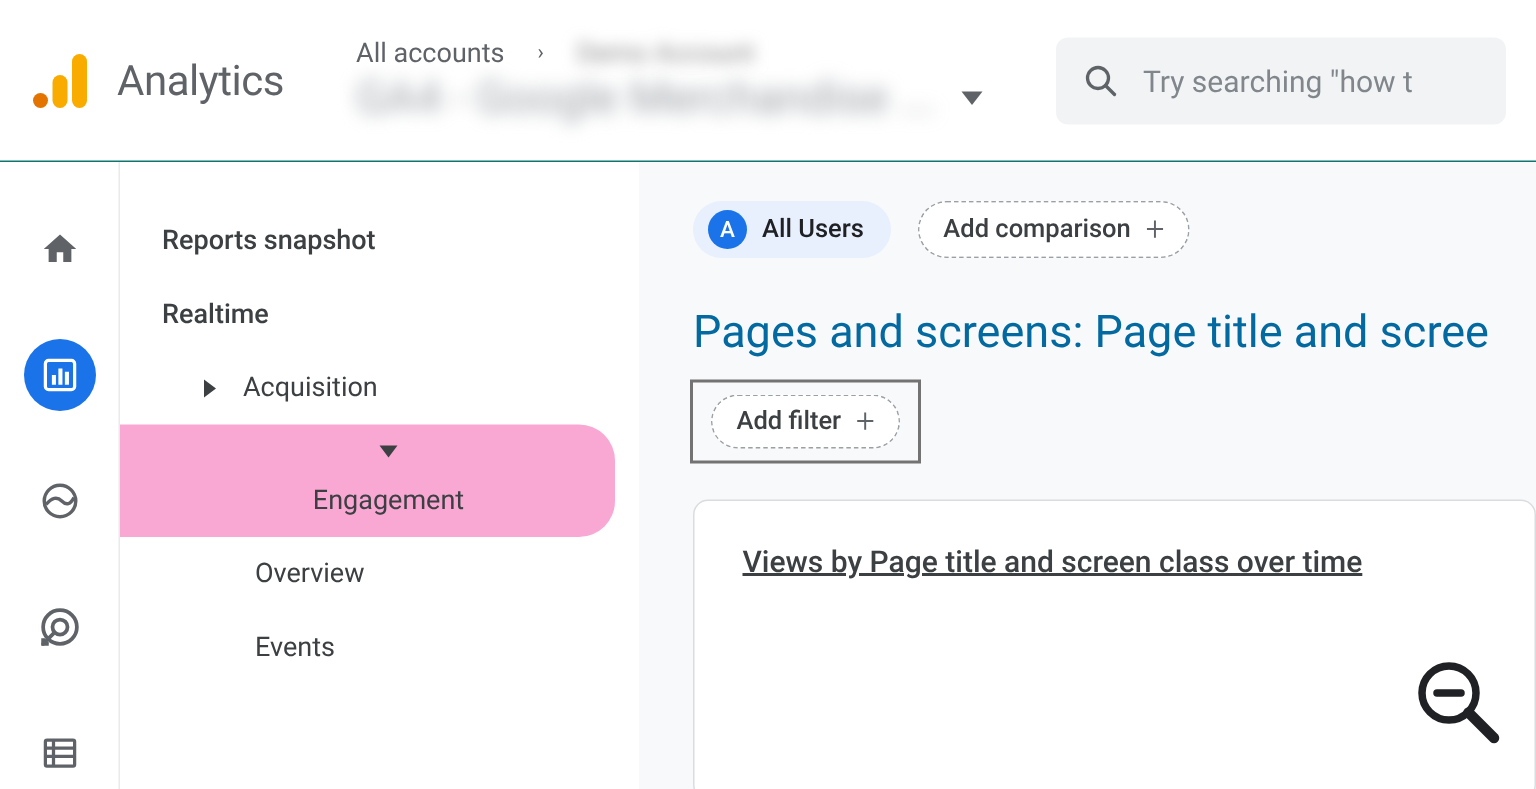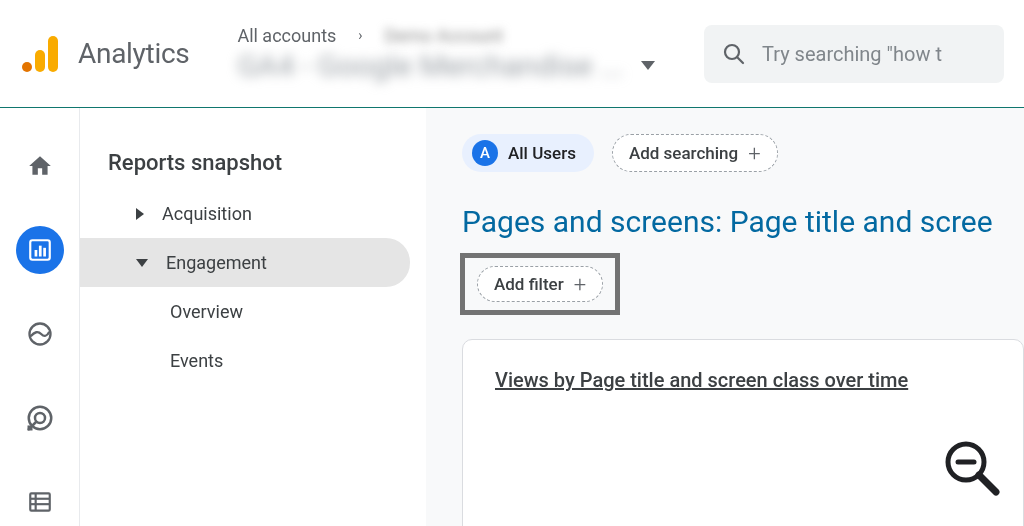--- a/index.html
+++ b/index.html
@@ -111,21 +111,21 @@
       justify-content: center;
     }
     .rail-icon.active { background: #1a73e8; }
     .sidebar {
       width: 346px;
       background: #fff;
       padding-top: 28px;
     }
     .nav-item {
       padding: 14px 28px;
-      font-size: 22px;
+      font-size: 18px;
       color: #3c4043;
       font-weight: 500;
       cursor: pointer;
     }
     .nav-item.section-header {
       color: #5f6368;
       font-weight: 400;
       display: flex;
       justify-content: space-between;
       align-items: center;
@@ -135,23 +135,24 @@
     .nav-item.sub {
       padding-left: 56px;
       font-weight: 400;
       display: flex;
       align-items: center;
       gap: 18px;
       font-size: 18px;
       color: #3c4043;
     }
     .nav-item.sub.selected {
-      background: #e5e5e5;
+      background: #f9a8d4;
       border-radius: 0 24px 24px 0;
       margin-right: 16px;
+      flex-direction: column;
     }
     .nav-item.subsub {
       padding-left: 90px;
       font-weight: 400;
       color: #3c4043;
       font-size: 18px;
     }
     .tri-right {
       width: 0; height: 0;
       border-top: 6px solid transparent;
@@ -221,21 +222,21 @@
       font-weight: 300;
     }
     .page-title {
       font-size: 30px;
       color: #0369a1;
       margin-top: 32px;
       white-space: nowrap;
     }
     .filter-highlight {
       display: inline-block;
-      border: 5px solid #737373;
+      border: 2px solid #737373;
       padding: 8px 12px;
       margin-top: 14px;
       margin-left: -2px;
     }
     .card {
       margin-top: 24px;
       background: #fff;
       border: 1px solid #dadce0;
       border-radius: 10px;
       padding: 28px 32px;
@@ -323,40 +324,41 @@
         <rect x="3" y="4" width="18" height="16" rx="1"></rect>
         <line x1="3" y1="9" x2="21" y2="9"></line>
         <line x1="3" y1="14" x2="21" y2="14"></line>
         <line x1="8" y1="4" x2="8" y2="20"></line>
       </svg>
     </div>
   </div>
 
   <div class="sidebar">
     <div class="nav-item">Reports snapshot</div>
+    <div class="nav-item">Realtime</div>
     <div class="nav-item sub">
       <span class="tri-right"></span>
       <span>Acquisition</span>
     </div>
     <div class="nav-item sub selected">
       <span class="tri-down"></span>
       <span>Engagement</span>
     </div>
     <div class="nav-item subsub">Overview</div>
     <div class="nav-item subsub">Events</div>
   </div>
 
   <div class="main">
     <div class="chips-row">
       <div class="chip all-users">
         <span class="avatar-a">A</span>
         <span>All Users</span>
       </div>
       <div class="chip dashed">
-        <span>Add searching</span>
+        <span>Add comparison</span>
         <span class="plus">+</span>
       </div>
     </div>
 
     <div class="page-title">Pages and screens: Page title and scree</div>
 
     <div class="filter-highlight">
       <div class="chip dashed" style="height:36px;">
         <span>Add filter</span>
         <span class="plus">+</span>

